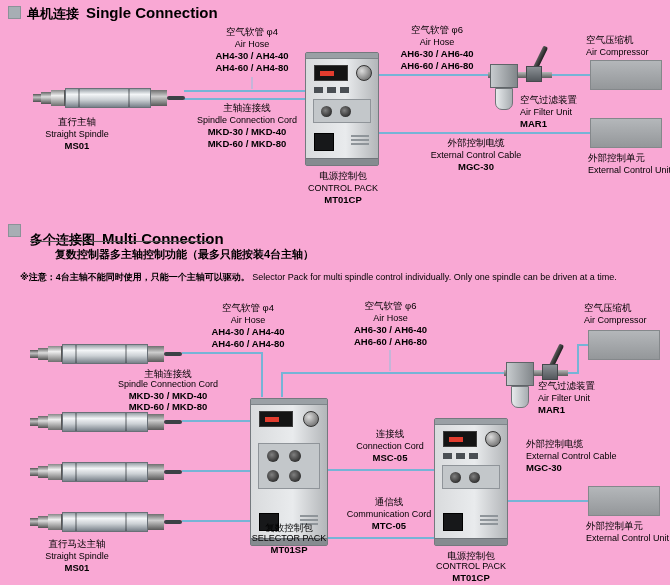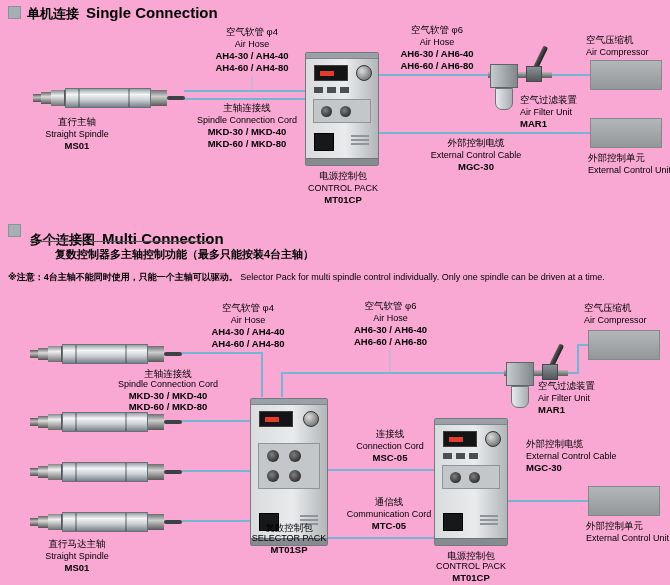--- a/index.html
+++ b/index.html
@@ -194,21 +194,21 @@
     <div class="en">External Control Unit</div>
   </div>
 
   <div class="sq" style="left:8px;top:224px"></div>
   <div class="sec-title" style="left:30px;top:230px">
     <span class="t-zh">多个连接图</span>
     <span class="t-en">Multi Connection</span>
   </div>
   <div class="rule" style="left:30px;top:241px;width:180px"></div>
   <div class="subtitle" style="left:55px;top:247px">复数控制器多主轴控制功能（最多只能按装4台主轴）</div>
-  <div class="note" style="left:8px;top:271px">
+  <div class="note" style="left:20px;top:271px">
     <span class="nz">※注意：4台主轴不能同时使用，只能一个主轴可以驱动。</span>
     <span>Selector Pack for multi spindle control individually. Only one spindle can be driven at a time.</span>
   </div>
 
   <div class="spindle" style="left:30px;top:342px">
     <i class="sp-tip"></i>
       <i class="sp-nose"></i>
       <i class="sp-cap"></i>
       <i class="sp-body"></i>
       <i class="sp-rear"></i>

